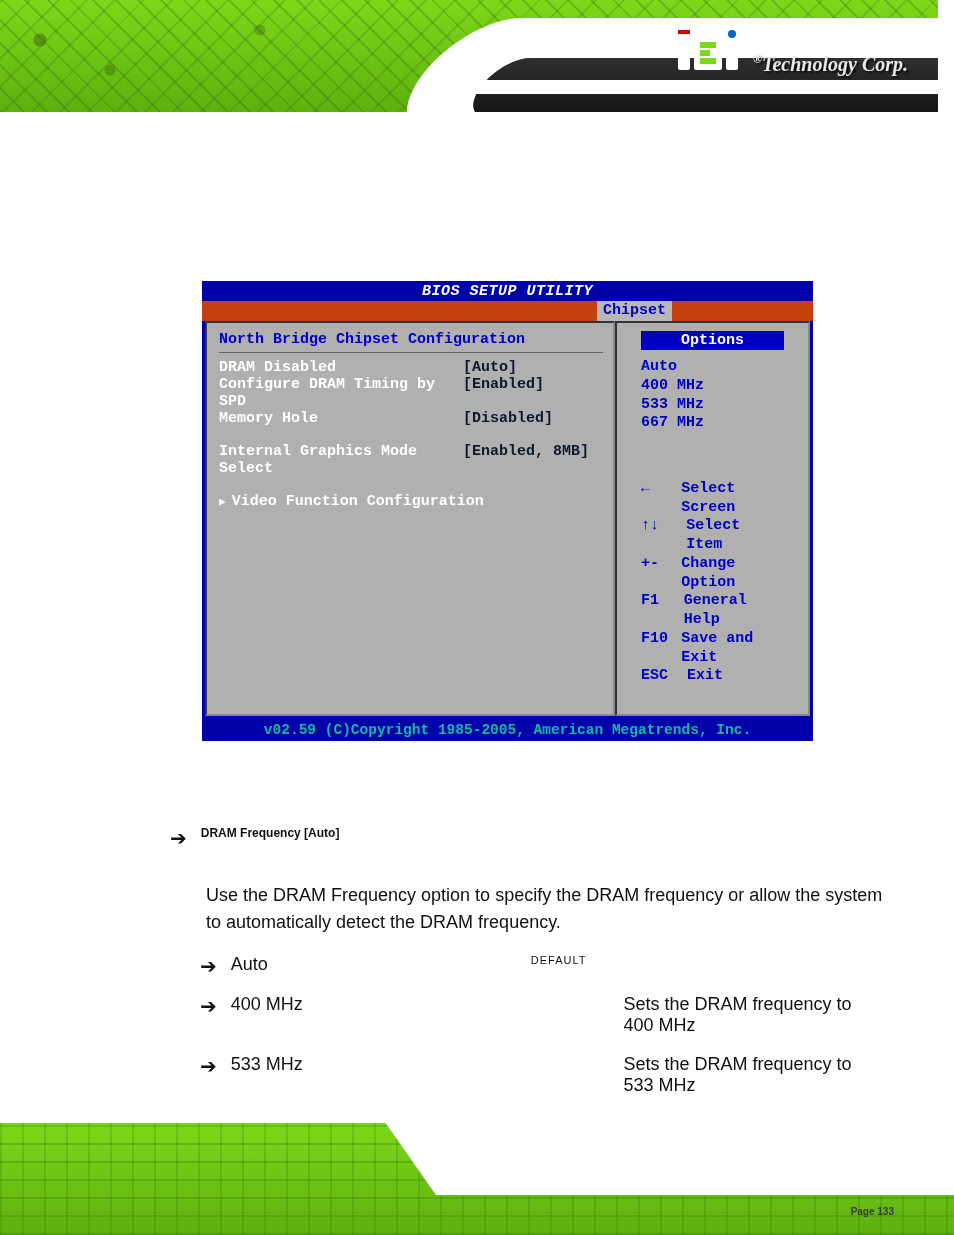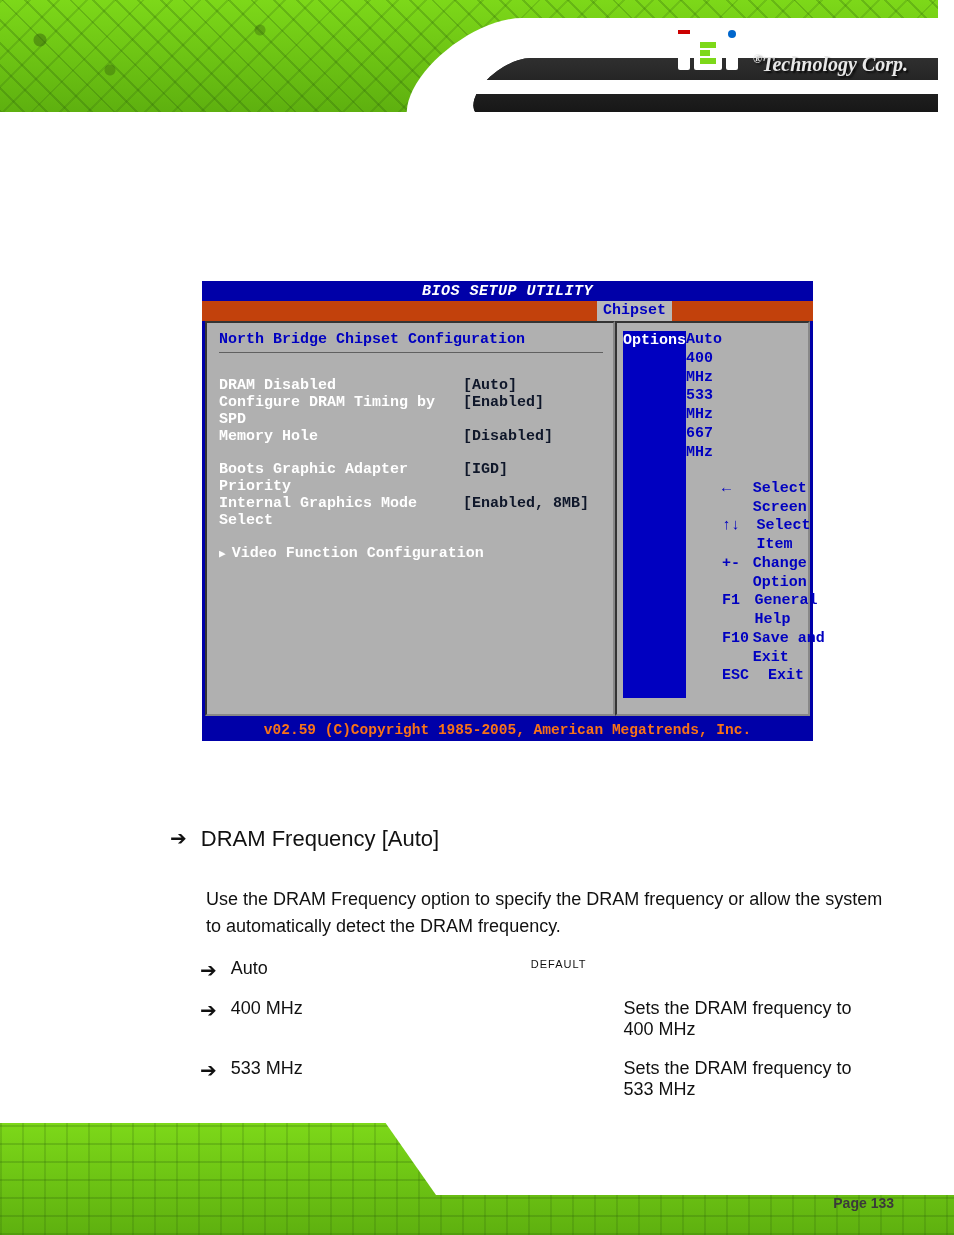--- a/index.html
+++ b/index.html
@@ -97,23 +97,23 @@
   .swoosh-bottom {
     position:absolute;
     bottom:40px; right:-60px;
     width:620px; height:120px;
     background:#fff;
     border-radius:0 70px 70px 0 / 0 70px 70px 0;
     transform:skewX(35deg);
   }
   .footer-text {
     position:absolute;
-    bottom:24px; right:60px;
+    bottom:18px; right:60px;
     color:#3a3a3a;
-    font-size:14px;
+    font-size:10px;
     font-weight:bold;
     z-index:3;
   }
 
   
   .bios {
     position: absolute;
     top: 281px; left: 202px;
     width: 611px; height: 458px;
     background: #0000a8;
@@ -152,58 +152,59 @@
   .bios-left {
     flex: 1;
     background: #b0b0b0;
     border: 2px inset #888;
     padding: 8px 10px 8px 12px;
   }
   .bios-right {
     width: 195px;
     background: #b0b0b0;
     border: 2px inset #888;
-    padding: 8px 6px;
+    padding: 8px 24px;
     display:flex;
+    flex-direction:column;
   }
   .section-head {
     color: #0000c0;
     padding-bottom: 4px;
     border-bottom: 1px solid #606060;
-    margin-bottom: 24px;
+    margin-bottom: 6px;
   }
   .opt-row { display:flex; }
   .opt-label { color:#fff; width:244px; }
   .opt-val { color:#0f172a; }
   .gap { height:16px; }
   .sub-arrow { color:#fff; display:flex; align-items:center; }
   .sub-arrow .tri { margin-right:6px; font-size:11px; }
   .options-head {
     background:#0000c0; color:#fff; text-align:center; padding:1px 0;
     margin-bottom:8px;
   }
   .opt-list div { color:#0000c0; line-height:1.25; }
   .nav-block { margin-top:auto; margin-bottom:20px;}
   .nav-row { color:#0000c0; display:flex; line-height:1.25;}
   .nav-key { width:46px; }
   .bios-footer {
-    background:#0000a8; color:#f97316; text-align:center;
+    background:#0000a8; color:#14b8a6; text-align:center;
     padding:3px 0; font-size:14.5px;
   }
 
   
   .page-text {
     position:absolute;
     top: 800px;
     left: 170px;
     right: 70px;
     font-size: 18px;
     color:#111;
   }
-  .pt-heading { font-weight:normal; font-size:22px; }
+  .pt-heading { font-weight:bold; font-size:12px; }
   .pt-arrow-row { display:flex; align-items:flex-start; margin-top:26px;}
   .pt-arrow { font-size:20px; margin-right:14px; line-height:1; margin-top:2px;}
   .pt-sub-row { display:flex; align-items:flex-start; margin-top:18px; margin-left:30px;}
   .pt-dense-label { width:300px; }
   .pt-dense-mid { width:160px; font-size:11px; letter-spacing:1px; }
   .pt-body-indent { margin-top:34px; margin-left:36px; font-size:18px; line-height:1.5;}
 </style>
 </head>
 <body>
 
@@ -247,24 +248,20 @@
         <span class="opt-val">[Enabled]</span>
       </div>
       <div class="opt-row">
         <span class="opt-label">Memory Hole</span>
         <span class="opt-val">[Disabled]</span>
       </div>
 
       <div class="gap"></div>
 
       <div class="opt-row">
-        <span class="opt-label">Boots Graphic Adapter Priority</span>
-        <span class="opt-val">[IGD]</span>
-      </div>
-      <div class="opt-row">
         <span class="opt-label">Internal Graphics Mode Select</span>
         <span class="opt-val">[Enabled, 8MB]</span>
       </div>
 
       <div class="gap"></div>
 
       <div class="sub-arrow">
         <span class="tri">▶</span>
         <span>Video Function Configuration</span>
       </div>

